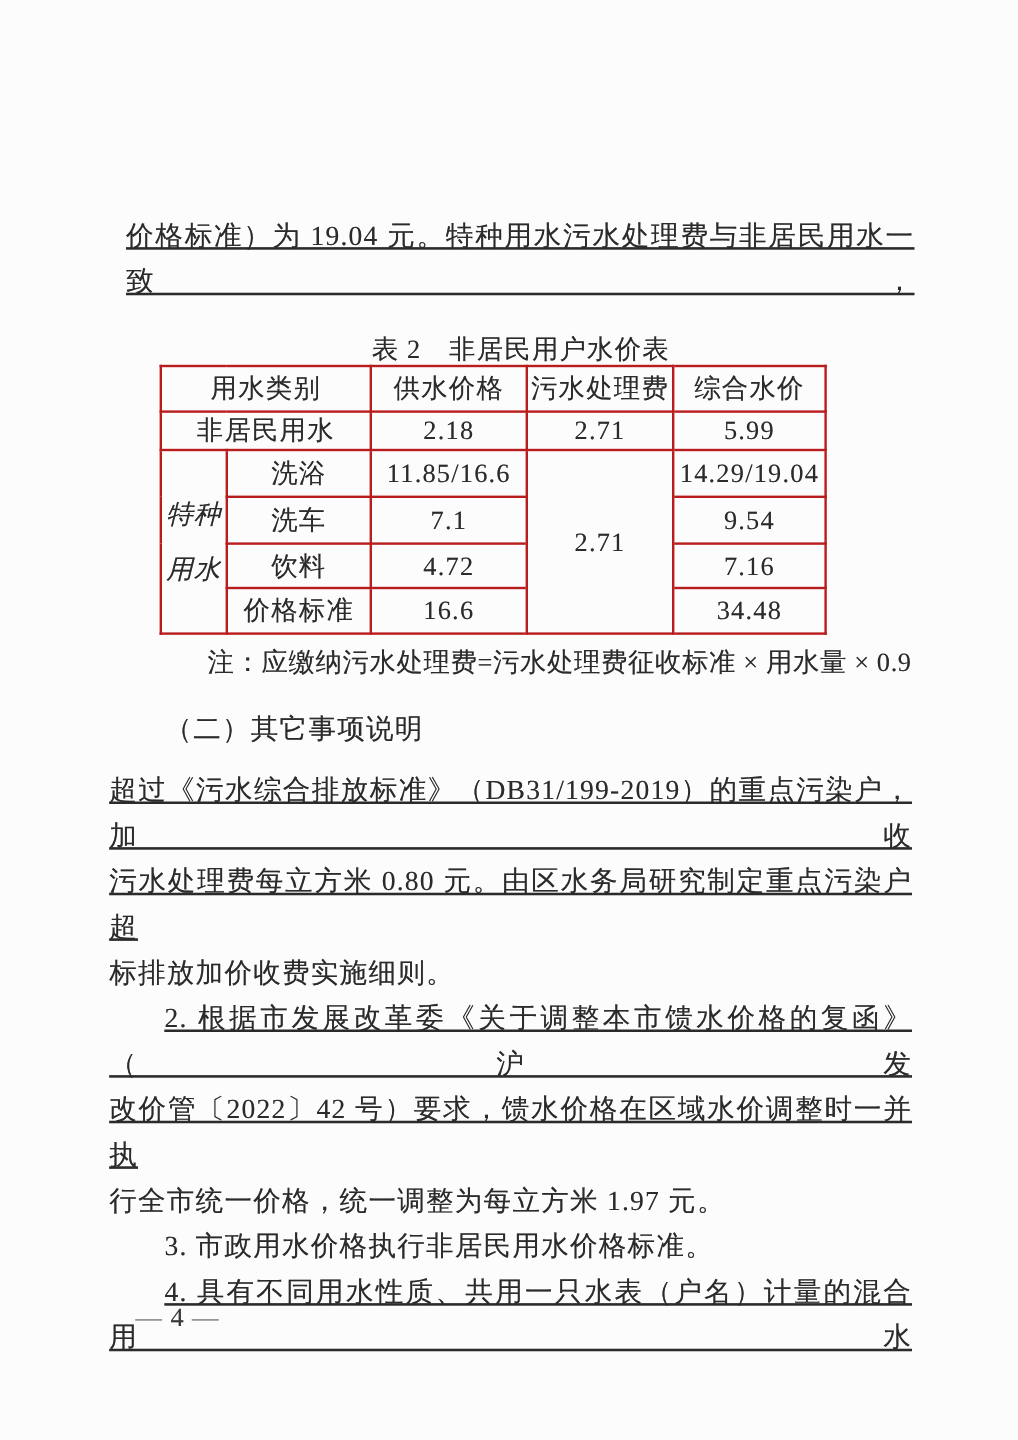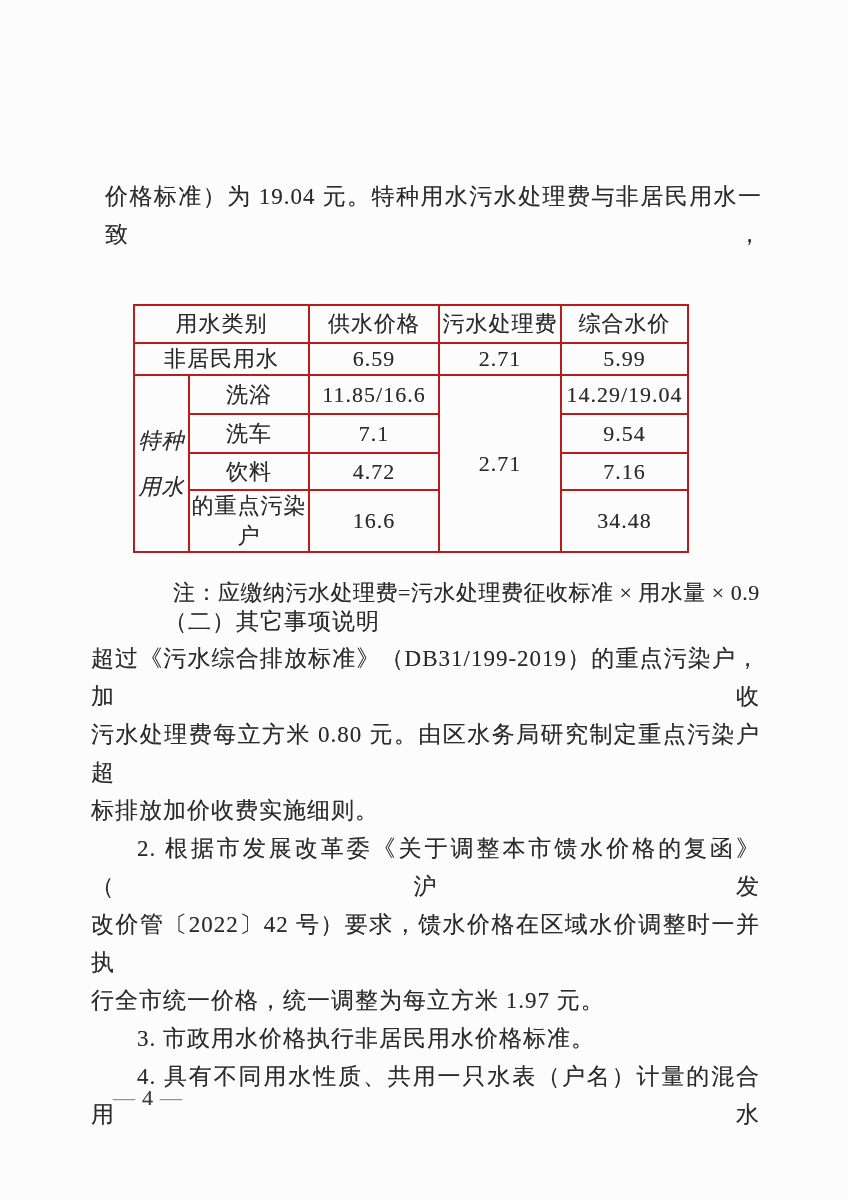--- a/index.html
+++ b/index.html
@@ -15,21 +15,21 @@
   .txt{
     position:absolute;
     font-size:23px;
     line-height:38px;
     letter-spacing:1px;
     text-shadow:0 0 0.5px rgba(40,40,40,.45);
   }
   
   .intro{left:105px;top:178px;width:657px;}
   .line{white-space:nowrap;}
-  .just{text-align:justify;text-align-last:justify;white-space:normal;}
+  .just{text-align:justify;text-align-last:justify;white-space:normal;text-decoration:underline;}
   .first{text-indent:46px;}
 
   
   .caption{
     left:157px;top:276px;width:554px;
     text-align:center;font-size:22px;line-height:30px;
   }
 
   
   table.price{
@@ -46,24 +46,24 @@
   }
   tr.r-head{height:38px;}
   tr.r-nonres{height:28px;}
   tr.r-s1{height:39px;}
   tr.r-s2{height:39px;margin-left:47px;}
   tr.r-s3{height:37px;}
   tr.r-s4{height:38px;}
   td.group{white-space:pre-line;line-height:46px;font-style:italic;}
 
   
-  .note{left:173px;top:578px;font-size:22px;line-height:30px;letter-spacing:0.5px;}
+  .note{left:173px;top:537px;font-size:22px;line-height:30px;letter-spacing:0.5px;}
 
   
-  .heading{left:137px;top:603px;margin-left:27px;}
+  .heading{left:137px;top:589px;}
 
   
   .body-block{left:91px;top:640px;width:669px;}
 
   
   .pagenum{
     left:113px;top:1083px;
     font-size:22px;line-height:30px;letter-spacing:0;
     display:flex;align-items:center;gap:7px;
   }
@@ -72,39 +72,40 @@
 </style>
 </head>
 <body>
 
 <div class="doc">
 
   <div class="txt intro">
     <div class="line just">价格标准）为 19.04 元。特种用水污水处理费与非居民用水一致，</div>
   </div>
 
+  <div class="txt caption">表 2　非居民用户水价表</div>
 
   <table class="price">
     <colgroup>
       <col style="width:55px">
         <col style="width:120px">
         <col style="width:130px">
         <col style="width:122px">
         <col style="width:127px">
     </colgroup>
     <tbody>
       <tr class="r-head">
         <th colspan="2">用水类别</th>
         <th>供水价格</th>
         <th>污水处理费</th>
         <th>综合水价</th>
       </tr>
       <tr class="r-nonres">
         <td colspan="2">非居民用水</td>
-        <td>6.59</td>
+        <td>2.18</td>
         <td>2.71</td>
         <td>5.99</td>
       </tr>
       <tr class="r-s1">
         <td rowspan="4" class="group">特种
 用水</td>
         <td>洗浴</td>
         <td>11.85/16.6</td>
         <td rowspan="4">2.71</td>
         <td>14.29/19.04</td>
@@ -113,21 +114,21 @@
         <td>洗车</td>
         <td>7.1</td>
         <td>9.54</td>
       </tr>
       <tr class="r-s3">
         <td>饮料</td>
         <td>4.72</td>
         <td>7.16</td>
       </tr>
       <tr class="r-s4">
-        <td>的重点污染户</td>
+        <td>价格标准</td>
         <td>16.6</td>
         <td>34.48</td>
       </tr>
     </tbody>
   </table>
 
   <div class="txt note">注：应缴纳污水处理费=污水处理费征收标准 × 用水量 × 0.9</div>
 
   <div class="txt heading">（二）其它事项说明</div>
 

